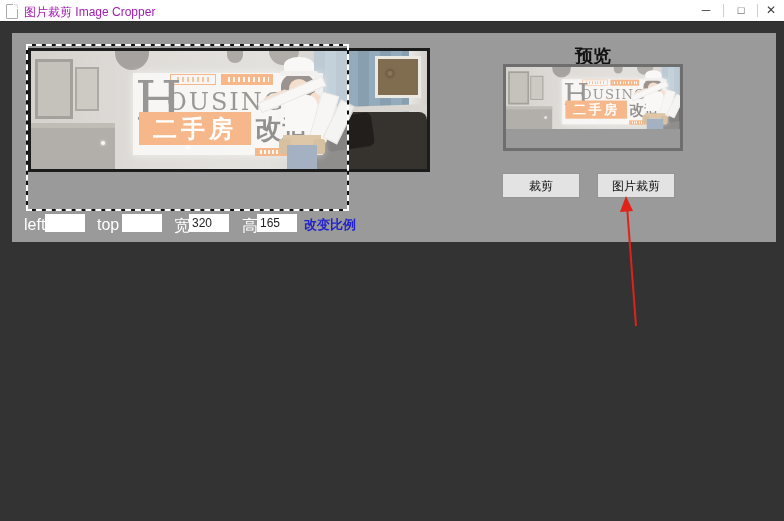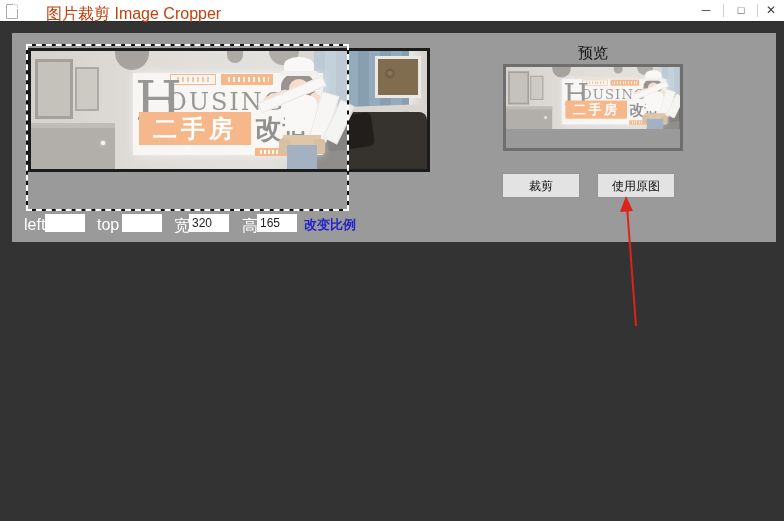--- a/index.html
+++ b/index.html
@@ -6,21 +6,21 @@
   body{
     width:784px;height:521px;position:relative;overflow:hidden;
     background:#333333;
     font-family:"Liberation Sans", sans-serif;
     -webkit-font-smoothing:antialiased;
   }
   
   .titlebar{position:absolute;left:0;top:0;width:784px;height:22px;background:#ffffff;border-bottom:1px solid #2b2b2b;box-sizing:border-box;}
   .doc-icon{position:absolute;left:6px;top:4px;width:10px;height:13px;background:#fdfdfd;border:1px solid #a9a9a9;border-radius:1px;}
   .doc-icon::after{content:"";position:absolute;right:-1px;top:-1px;width:0;height:0;border-style:solid;border-width:0 4px 4px 0;border-color:transparent #e8e8e8 transparent transparent;outline:1px solid #fff;}
-  .title-text{position:absolute;left:24px;top:4px;font-size:16px;color:#c2410c;white-space:nowrap;margin-left:22px;}
+  .title-text{position:absolute;left:24px;top:4px;font-size:12px;color:#a21caf;white-space:nowrap;}
   .ctrl{position:absolute;top:0;height:21px;line-height:21px;text-align:center;font-size:12px;color:#3c3c3c;cursor:default;}
   .ctrl-min{left:690px;width:32px;}
   .ctrl-max{left:725px;width:32px;font-size:11px;}
   .ctrl-close{left:758px;width:26px;}
   .ctrl-sep{position:absolute;top:4px;width:1px;height:13px;background:#cfcfcf;}
   .sep1{left:723px;} .sep2{left:757px;}
   
   .panel{position:absolute;left:12px;top:33px;width:764px;height:209px;background:#9a9a9a;}
   
   .photo{position:absolute;left:28px;top:48px;width:402px;height:124px;border:3px solid #1c1c1c;box-sizing:border-box;background:#c0bbb4;overflow:hidden;}
@@ -61,21 +61,21 @@
   .ba-torso{left:254px;top:44px;width:32px;height:36px;background:#f5f3f0;border-radius:9px 9px 0 0;}
   .ba-pipe{left:226px;top:38px;width:68px;height:9px;background:#f3f1ee;border:1px solid #d8d4cf;transform:rotate(-23deg);}
   .ba-roll1{left:284px;top:42px;width:16px;height:46px;background:#f1efec;transform:rotate(16deg);border:1px solid #dbd7d2;}
   .ba-roll2{left:300px;top:50px;width:14px;height:40px;background:#ecebe7;transform:rotate(26deg);border:1px solid #d5d1cc;}
   .ba-belt{left:252px;top:84px;width:38px;height:10px;background:#c49a62;}
   .ba-pouch1{left:248px;top:88px;width:12px;height:15px;background:#b98e55;border-radius:2px;}
   .ba-pouch2{left:282px;top:88px;width:12px;height:15px;background:#b98e55;border-radius:2px;}
   .ba-jeans{left:256px;top:94px;width:30px;height:24px;background:#5a7191;}
   .ba-wash{left:0;top:0;width:316px;height:118px;background:rgba(255,255,255,.45);}
   
-  .preview-title{position:absolute;left:503px;top:44px;width:180px;text-align:center;font-size:15px;font-weight:normal;color:#111;}
+  .preview-title{position:absolute;left:503px;top:44px;width:180px;text-align:center;font-size:18px;font-weight:bold;color:#111;}
   .preview-box{position:absolute;left:503px;top:64px;width:180px;height:87px;border:3px solid #6e6e6e;box-sizing:border-box;background:#9a9a9a;overflow:hidden;}
   .preview-clip{position:absolute;left:0;top:0;width:174px;height:62px;overflow:hidden;}
   .preview-clip .banner-art{transform:scale(0.55);transform-origin:0 0;}
   
   .btn{position:absolute;top:173px;width:78px;height:25px;background:#e3e3e3;border:1px solid #949494;box-sizing:border-box;font-size:12px;color:#111;line-height:22px;font-family:"Liberation Sans",sans-serif;padding:0;}
   .btn-crop{left:502px;}
   .btn-use{left:597px;}
   
   .arrow-svg{position:absolute;left:605px;top:192px;width:50px;height:142px;pointer-events:none;}
   
@@ -190,21 +190,21 @@
     <div class="ba-pouch1"></div>
     <div class="ba-pouch2"></div>
     <div class="ba-jeans"></div>
     <div class="ba-wash"></div>
   </div>
 </div>
   </div>
 </div>
 
 <button class="btn btn-crop">裁剪</button>
-<button class="btn btn-use">使用原图</button>
+<button class="btn btn-use">图片裁剪</button>
 
 <svg class="arrow-svg" viewBox="0 0 50 142">
   <line x1="31" y1="134" x2="22" y2="14" stroke="#e02218" stroke-width="2"></line>
   <polygon points="21,4 15,20 28,19" fill="#e02218"></polygon>
 </svg>
 
 <span class="lbl lbl-left">left</span>
 <input class="fld fld-left" type="text" value="" style="">
 <span class="lbl lbl-top">top</span>
 <input class="fld fld-top" type="text" value="" style="">

